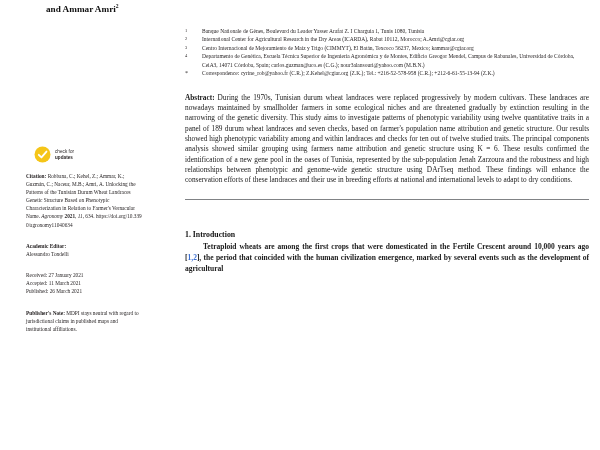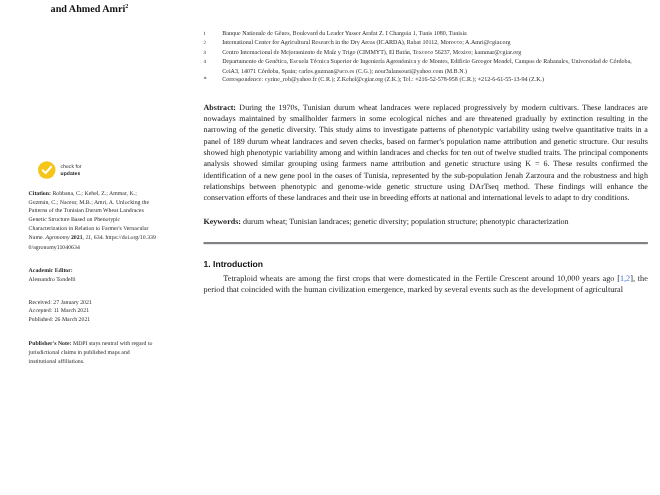--- a/index.html
+++ b/index.html
@@ -141,35 +141,36 @@
   .keywords .lbl { font-weight: bold; }
 
   .rule {
     margin-top: 13px;
     height: 1.6px;
     background: #808285;
     width: 100%;
   }
 
   .sec-head {
-    margin-top: 14px;
-    font-family: Liberation Sans, sans-serif;
+    margin-top: 30px;
+    font-family: Liberation Serif, serif;
     font-weight: bold;
     font-size: 7.8px;
     line-height: 10px;
     color: #111;
   }
   .body-par {
     margin-top: 2px;
     font-family: "Liberation Serif", serif;
     font-size: 7.5px;
     line-height: 10.6px;
     text-align: justify;
     text-indent: 18px;
     color: #1a1a1a;
+    font-weight: bold;
   }
   .ref { color: #3b6fd4; }
 </style>
 </head>
 <body>
 
 <div class="page">
 
   <div class="sidebar">
 
@@ -202,21 +203,21 @@
       <div>Published: 26 March 2021</div>
     </div>
 
     <div class="side-block pubnote">
       <span class="lbl">Publisher's Note:</span><span> MDPI stays neutral with regard to jurisdictional claims in published maps and institutional affiliations.</span>
     </div>
 
   </div>
 
   <div class="authors-tail">
-    <span>and Ahmed Amri</span><sup>2</sup>
+    <span>and Ammar Amri</span><sup>2</sup>
   </div>
 
   <div class="main">
 
     <div class="affiliations">
       <div class="aff-row">
         <div class="aff-num">1</div>
         <div class="aff-body">Banque Nationale de Gènes, Boulevard du Leader Yasser Arafat Z. I Charguia 1, Tunis 1080, Tunisia</div>
       </div>
       <div class="aff-row">
@@ -235,24 +236,20 @@
         <div class="aff-num star">*</div>
         <div class="aff-body">Correspondence: cyrine_rob@yahoo.fr (C.R.); Z.Kehel@cgiar.org (Z.K.); Tel.: +216-52-578-958 (C.R.); +212-6-61-55-13-94 (Z.K.)</div>
       </div>
     </div>
 
     <div class="abstract">
       <span class="lbl">Abstract:</span>
       <span>During the 1970s, Tunisian durum wheat landraces were replaced progressively by modern cultivars. These landraces are nowadays maintained by smallholder farmers in some ecological niches and are threatened gradually by extinction resulting in the narrowing of the genetic diversity. This study aims to investigate patterns of phenotypic variability using twelve quantitative traits in a panel of 189 durum wheat landraces and seven checks, based on farmer's population name attribution and genetic structure. Our results showed high phenotypic variability among and within landraces and checks for ten out of twelve studied traits. The principal components analysis showed similar grouping using farmers name attribution and genetic structure using K = 6. These results confirmed the identification of a new gene pool in the oases of Tunisia, represented by the sub-population Jenah Zarzoura and the robustness and high relationships between phenotypic and genome-wide genetic structure using DArTseq method. These findings will enhance the conservation efforts of these landraces and their use in breeding efforts at national and international levels to adapt to dry conditions.</span>
     </div>
 
-    <div class="keywords">
-      <span class="lbl">Keywords:</span>
-      <span>durum wheat; Tunisian landraces; genetic diversity; population structure; phenotypic characterization</span>
-    </div>
 
     <div class="rule"></div>
 
     <div class="sec-head">1. Introduction</div>
 
     <div class="body-par">
       <span>Tetraploid wheats are among the first crops that were domesticated in the Fertile Crescent around 10,000 years ago [</span><span class="ref">1,2</span><span>], the period that coincided with the human civilization emergence, marked by several events such as the development of agricultural</span>
     </div>
 
   </div>

